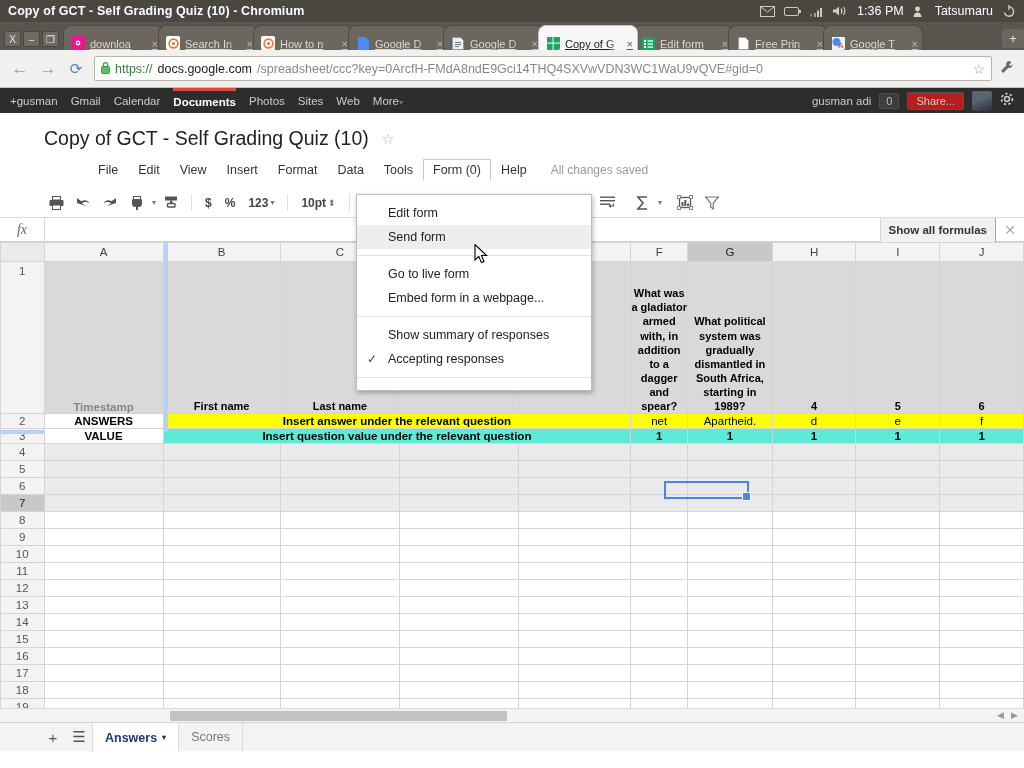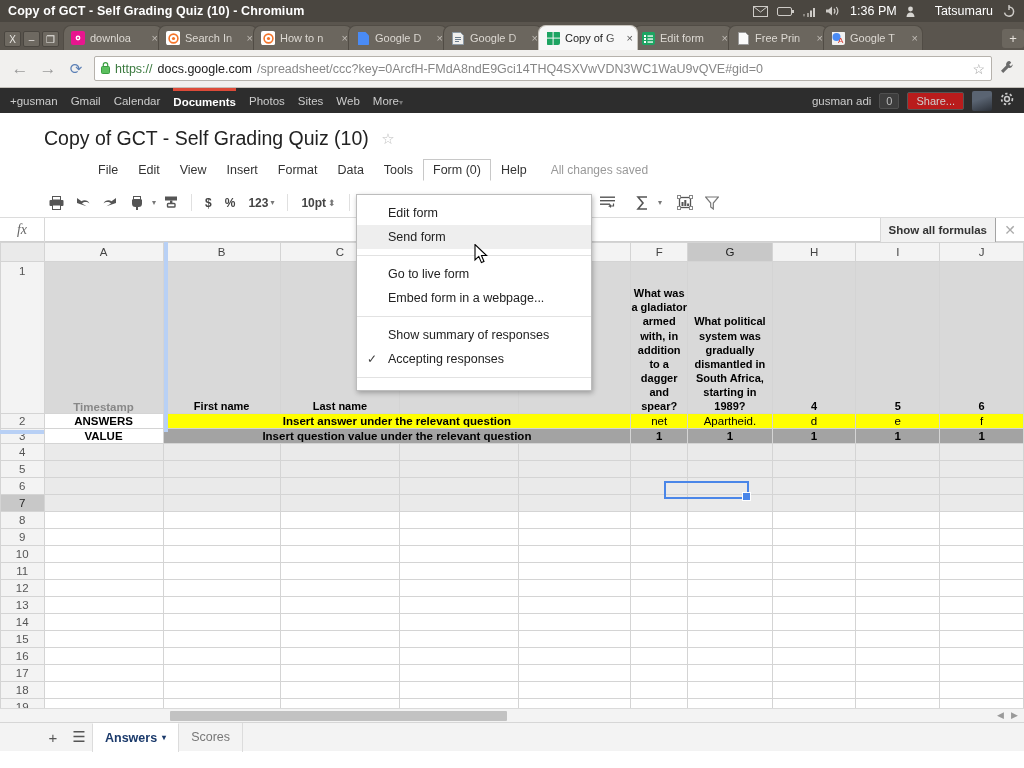--- a/index.html
+++ b/index.html
@@ -15,49 +15,50 @@
     height: 22px; background: #4a4640;
     display: flex; align-items: center;
     color: #ffffff; font-size: 12.5px;
     padding: 0 8px;
     position: relative;
   }
   .os-title { font-weight: bold; letter-spacing: 0.1px; }
   .os-tray { margin-left: auto; display: flex; align-items: center; gap: 9px; }
   .tray-icon { display: inline-flex; align-items: center; opacity: .93; }
   .os-time { font-size: 12.5px; color: #fff; }
-  .os-user { display: flex; align-items: center; gap: 20px; font-size: 12.5px; }
+  .os-user { display: flex; align-items: center; gap: 13px; font-size: 12.5px; }
 
   
   .tabstrip {
     height: 28px; background: #5a554e;
     display: flex; align-items: flex-end;
     position: relative;
   }
   .winbtns { display: flex; align-items: center; gap: 2px; padding: 0 4px 3px 4px; }
   .winbtn {
     width: 17px; height: 16px; background: #6e6961;
     border: 1px solid #4a4640;
     color: #e8e6e2; font-size: 10px;
     display: flex; align-items: center; justify-content: center;
     border-radius: 2px;
   }
   .tabs { display: flex; align-items: flex-end; height: 28px; flex: 1; overflow: hidden; }
   .tab {
     height: 25px; width: 100px;
     background: #6b665e;
     border-top-left-radius: 8px; border-top-right-radius: 8px;
-    display: flex; align-items: center;
+    display: flex; align-items: flex-end;
     padding: 0 4px 0 7px;
     margin-right: -5px;
     font-size: 11px; color: #ddd9d3;
     position: relative;
     border: 1px solid #514c45; border-bottom: none;
     overflow: hidden;
     flex: 0 0 100px;
+    text-decoration: underline;
   }
   .tab.active {
     background: #f7f7f7; color: #202020; z-index: 5;
     border-color: #c8c4bd;
   }
   .tab .favicon {
     width: 14px; height: 14px; flex: 0 0 14px; margin-right: 5px;
     border-radius: 2px;
     display: flex; align-items: center; justify-content: center;
     font-size: 9px; color: #fff; overflow: hidden;
@@ -218,21 +219,21 @@
   td.hdrq {
     background: #d9d9d9; vertical-align: bottom; text-align: center;
     font-weight: bold; font-size: 11px; color: #000;
     line-height: 1.28; padding: 0 2px 1px 2px; word-wrap: break-word;
   }
   td.ansrow {
     background: #ffff00; text-align: center; font-size: 11.5px;
     color: #000; height: 15px;
   }
   td.valrow {
-    background: #a3a3a3; text-align: center; font-size: 11.5px;
+    background: #5eead4; text-align: center; font-size: 11.5px;
     font-weight: bold; color: #000; height: 15px;
   }
   td.label {
     background: #fff; text-align: center; font-weight: bold;
     font-size: 11.5px; color: #000;
   }
   td.greytop { background: #d9d9d9; }
   td.timestamp {
     background: #d9d9d9; vertical-align: bottom; text-align: center;
     color: #888; font-weight: bold; font-size: 11.5px; padding-bottom: 1px;

